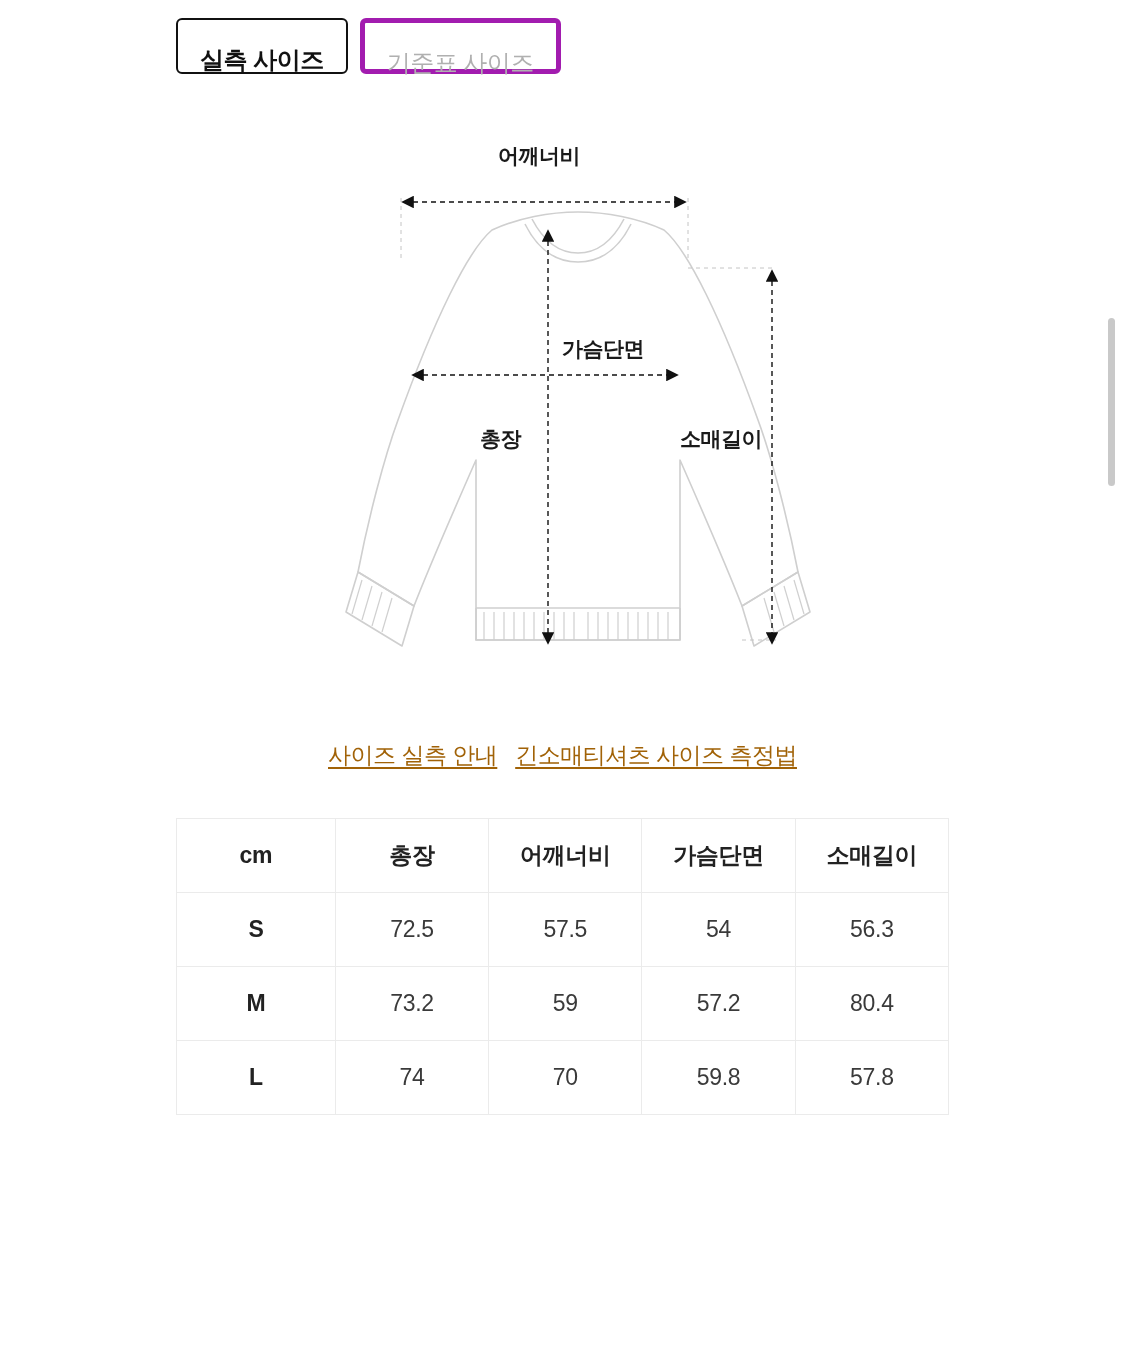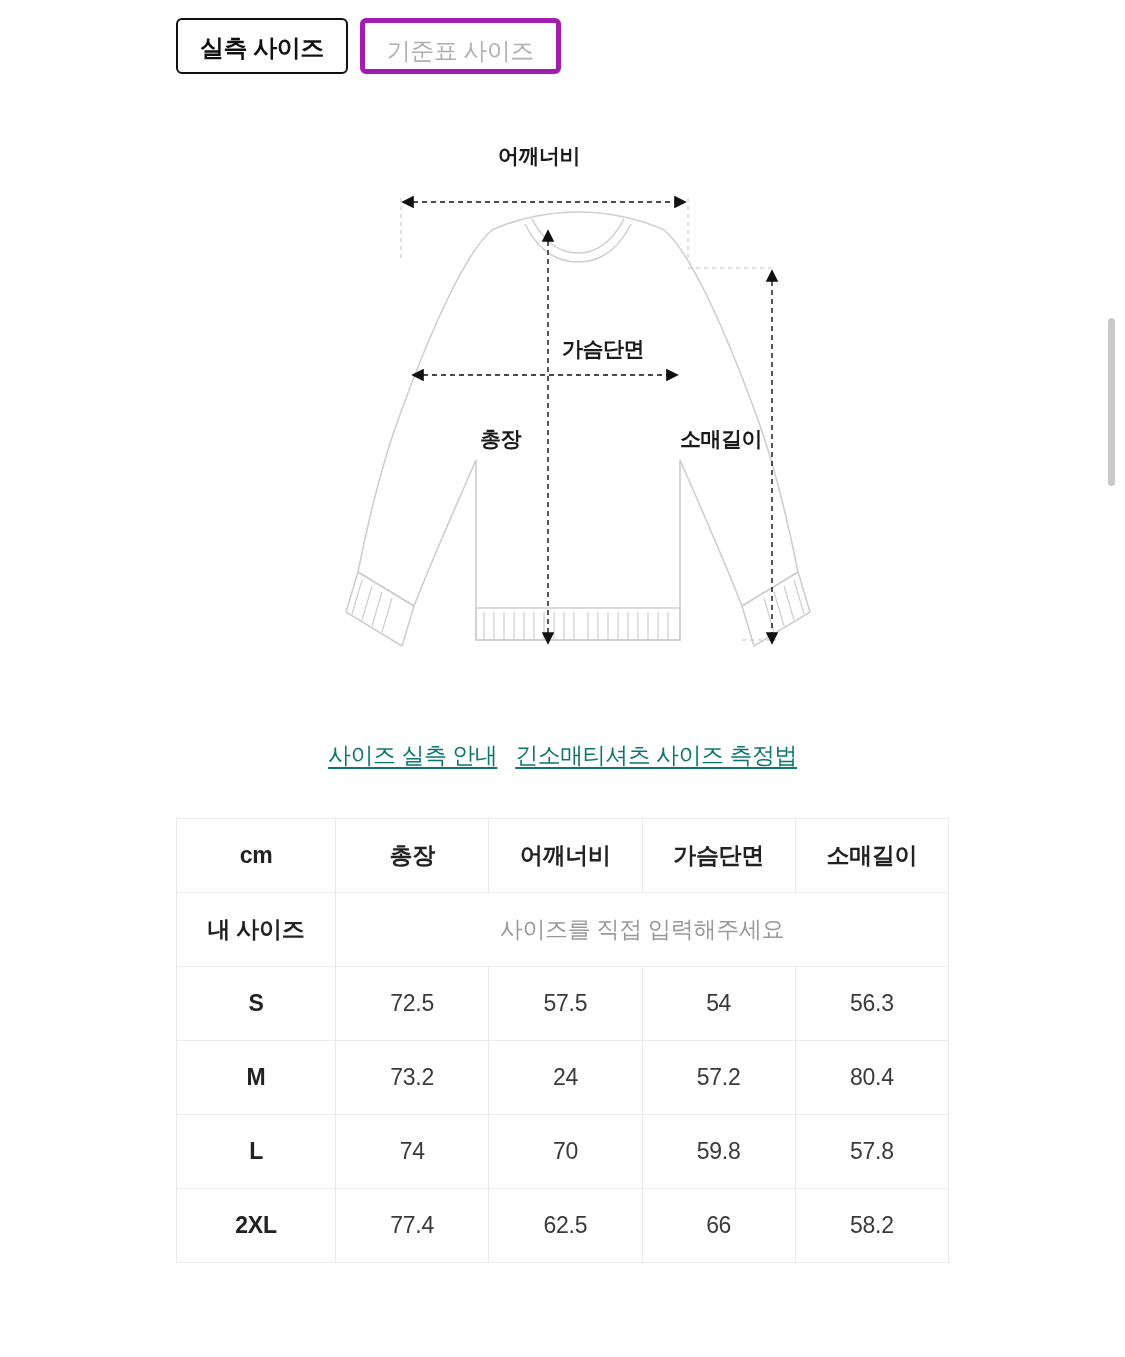--- a/index.html
+++ b/index.html
@@ -19,21 +19,21 @@
   
   .tab-row {
     position: absolute;
     top: 18px;
     left: 176px;
     display: flex;
     gap: 12px;
   }
   .tab {
     border-radius: 6px;
-    padding: 0 22px;
+    padding: 12px 22px;
     height: 56px;
     line-height: 56px;
     font-size: 24px;
     letter-spacing: -0.5px;
     box-sizing: border-box;
     cursor: pointer;
     white-space: nowrap;
   }
   .tab.active {
     border: 2px solid #111111;
@@ -74,21 +74,21 @@
     position: absolute;
     top: 740px;
     left: 0;
     width: 1125px;
     text-align: center;
     font-size: 23px;
     color: #7b7b7b;
     letter-spacing: -0.5px;
   }
   .links a {
-    color: #0f766e;
+    color: #a16207;
     text-decoration: underline;
     text-underline-offset: 4px;
     margin: 1px 6px;
     cursor: pointer;
   }
 
   
   table.size-table {
     position: absolute;
     top: 818px;
@@ -260,54 +260,43 @@
   <thead>
     <tr>
       <th class="col-label">cm</th>
       <th class="col-val">총장</th>
       <th class="col-val">어깨너비</th>
       <th class="col-val">가슴단면</th>
       <th class="col-val">소매길이</th>
     </tr>
   </thead>
   <tbody>
-    <tr>
-      <td class="size-name">내 사이즈</td>
-      <td colspan="4" class="my-size-input">사이즈를 직접 입력해주세요</td>
-    </tr>
 
     <tr>
       <td class="size-name">S</td>
       <td>72.5</td>
       <td>57.5</td>
       <td>54</td>
       <td>56.3</td>
     </tr>
 
     <tr>
       <td class="size-name">M</td>
       <td>73.2</td>
-      <td>24</td>
+      <td>59</td>
       <td>57.2</td>
       <td>80.4</td>
     </tr>
 
     <tr>
       <td class="size-name">L</td>
       <td>74</td>
       <td>70</td>
       <td>59.8</td>
       <td>57.8</td>
     </tr>
 
 
-    <tr>
-      <td class="size-name">2XL</td>
-      <td>77.4</td>
-      <td>62.5</td>
-      <td>66</td>
-      <td>58.2</td>
-    </tr>
   </tbody>
 </table>
 
 <div class="scrollbar-track"></div>
 <div class="scrollbar-thumb"></div>
 
 </body></html>

